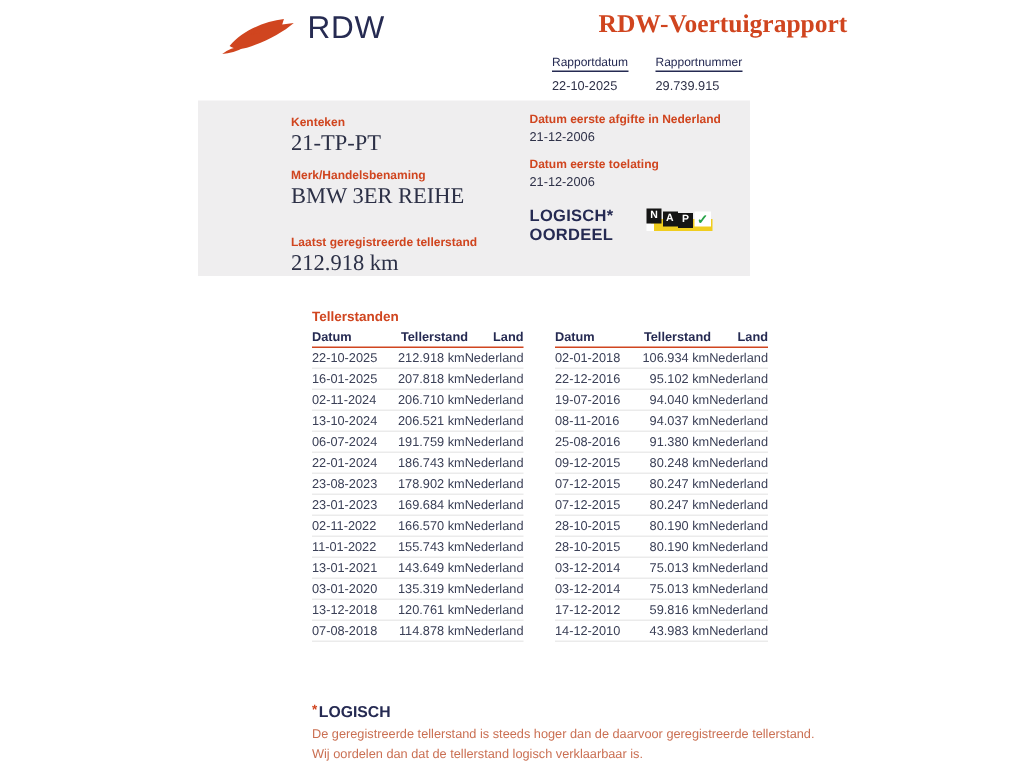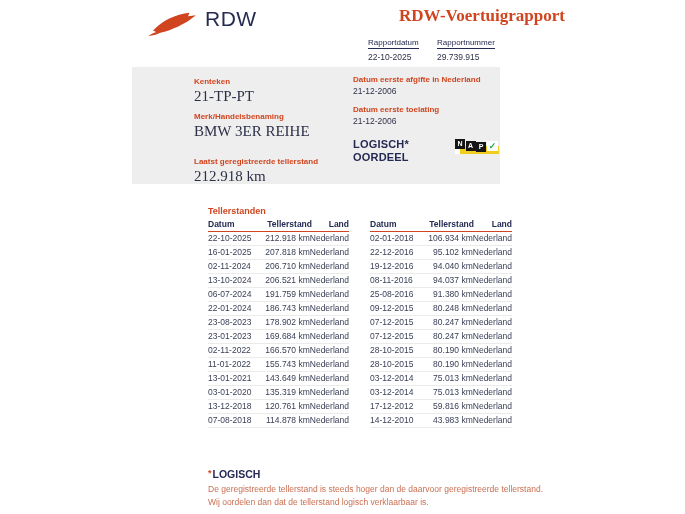--- a/index.html
+++ b/index.html
@@ -30,21 +30,21 @@
          border-bottom:1px solid var(--navy);padding-bottom:1px;}
   .meta-value{font-size:8.5px;color:#2e3148;margin-top:3px;}
   
   .infobox{position:absolute;left:132px;top:67px;width:368px;height:117px;background:var(--boxbg);}
   .ib-left{position:absolute;left:62px;top:10px;width:150px;}
   .ib-right{position:absolute;left:221px;top:8px;width:145px;}
   .lbl{font-size:8px;font-weight:700;color:var(--orange);margin-bottom:2px;}
   .big-val{font-family:"Liberation Serif", serif;font-size:15px;color:#2c3046;margin-bottom:7px;}
   .gap{margin-top:17px;}
   .sm-val{font-size:8.5px;color:#2e3148;margin-bottom:9px;}
-  .judgement{display:flex;margin-top:12px;gap:24px;}
+  .judgement{display:flex;margin-top:12px;}
   .oordeel{font-size:11px;font-weight:800;line-height:13px;letter-spacing:.2px;color:var(--navy);}
   
   .nap{position:relative;width:46px;height:17px;margin-left:22px;margin-top:1px;}
   .nap-bar{position:absolute;left:3px;top:7px;width:41px;height:8px;background:#f0cd1e;}
   .nap-notch{position:absolute;left:0;top:10px;width:5px;height:5px;background:#fff;}
   .nap-letter{position:absolute;width:10px;height:10px;background:#151515;color:#fff;
          font-size:7px;font-weight:700;text-align:center;line-height:10px;}
   .nap-n{left:0;top:0;}
   .nap-a{left:10.5px;top:1.5px;}
   .nap-p{left:21px;top:3px;}
@@ -229,21 +229,21 @@
       <span class="td c3">Nederland</span>
     </div>
 
     <div class="tr">
       <span class="td c1">22-12-2016</span>
       <span class="td c2">95.102 km</span>
       <span class="td c3">Nederland</span>
     </div>
 
     <div class="tr">
-      <span class="td c1">19-12-2016</span>
+      <span class="td c1">19-07-2016</span>
       <span class="td c2">94.040 km</span>
       <span class="td c3">Nederland</span>
     </div>
 
     <div class="tr">
       <span class="td c1">08-11-2016</span>
       <span class="td c2">94.037 km</span>
       <span class="td c3">Nederland</span>
     </div>
 

